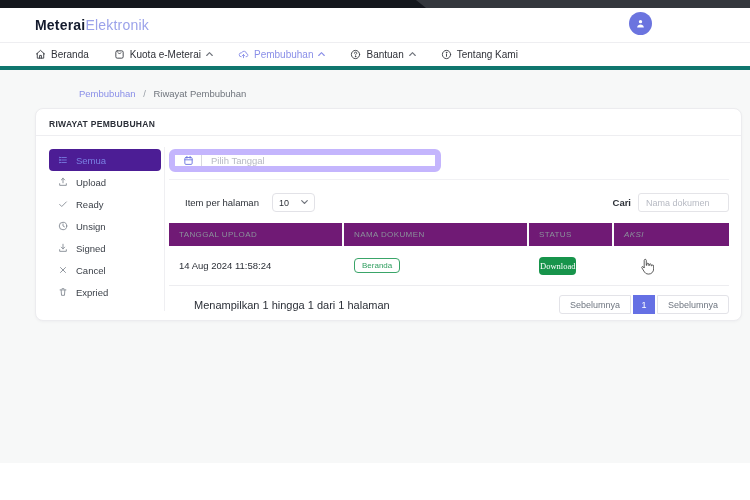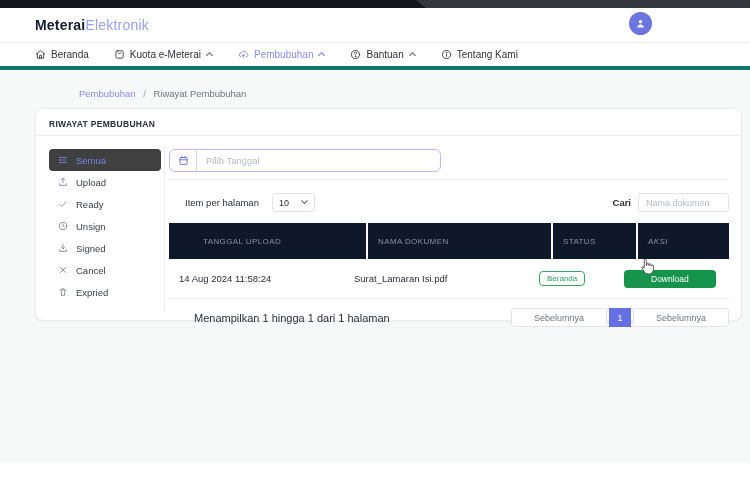--- a/index.html
+++ b/index.html
@@ -49,27 +49,27 @@
     border:1px solid #ececef; border-radius:8px; box-shadow:0 1px 3px rgba(20,20,40,.04); }
   .card-title { position:absolute; left:13px; top:10px; font-size:8.5px; font-weight:bold;
     letter-spacing:.3px; color:#2b2f38; }
   .card-hdiv { position:absolute; left:0; top:26px; width:100%; border-bottom:1px solid #eeeef1; }
 
   
   .side { position:absolute; left:13px; top:40px; width:112px; display:flex; flex-direction:column; }
   .side-item { height:22px; display:flex; align-items:center; gap:8px; padding:0 9px;
     font-size:9.5px; color:#3c4149; border-radius:4px; cursor:pointer; }
   .side-item .sicon { width:10px; height:10px; color:#7b828c; flex:0 0 auto; }
-  .side-item.active { background:#404040; color:#7a81e3; }
+  .side-item.active { background:#4c1d95; color:#7a81e3; }
   .side-item.active .sicon { color:#7a81e3; }
   .vdiv { position:absolute; left:128px; top:38px; height:164px; width:1px; background:#efeff2; }
 
   
   .main { position:absolute; left:133px; top:40px; width:560px; }
-  .date-input { width:272px; height:23px; border:1px solid #c4b5fd; border-radius:6px;
+  .date-input { width:272px; height:23px; border:6px solid #c4b5fd; border-radius:6px;
     display:flex; align-items:stretch; background:#fff; }
   .cal-cell { width:27px; border-right:1px solid #d8d8de; display:flex; align-items:center;
     justify-content:center; color:#6b74df; cursor:pointer; }
   .cal-cell svg { width:11px; height:11px; }
   .date-ph { flex:1; border:none; outline:none; background:transparent; padding:0 9px;
     font-size:9.5px; color:#55585f; font-family:"Liberation Sans",sans-serif; }
   .date-ph::placeholder { color:#b7bac3; }
   .subdiv { margin-top:7px; width:560px; border-bottom:1px solid #f1f1f4; }
 
   .controls { margin-top:13px; height:19px; display:flex; align-items:center; }
@@ -79,38 +79,38 @@
     padding:0 6px; font-size:9px; color:#2d3138; cursor:pointer; }
   .ipp-select .caret-dn { width:7px; height:5px; color:#6f737b; }
   .spacer { flex:1; }
   .cari-label { font-size:9.5px; color:#2d3138; font-weight:bold; margin-right:7px; }
   .cari-input { width:91px; height:19px; border:1px solid #e4e4e8; border-radius:3px;
     font-size:9px; color:#55585f; padding:0 7px; outline:none; font-family:"Liberation Sans",sans-serif; }
   .cari-input::placeholder { color:#b7bac3; }
 
   
   .table { margin-top:11px; width:560px; }
-  .thead { display:grid; grid-template-columns:175px 185px 85px 1fr; background:#0f172a; height:36px;padding-left:24px; }
+  .thead { display:grid; grid-template-columns:175px 185px 85px 1fr; background:#701a75; height:23px; }
   .th { font-size:8px; color:#8b919b; letter-spacing:.4px; text-transform:uppercase;
     display:flex; align-items:center; padding-left:10px; border-right:2px solid #fafbfb; }
   .th:last-child { border-right:none;font-style:italic; }
   .trow { display:grid; grid-template-columns:175px 185px 85px 1fr; background:#fff; height:40px;
     border-bottom:1px solid #ededf0; align-items:center; }
   .td { font-size:9.5px; color:#2b2f37; padding-left:10px; }
   .badge { display:inline-block; border:1px solid #3aa569; color:#2f9e5f; background:#fff;
     font-size:8px; padding:2px 7px; border-radius:4px; }
   .btn-download { display:inline-block; background:#17944b; color:#fff; border:none; cursor:pointer;
-    font-size:8.5px; padding:4px 27px; border-radius:4px; font-family:Liberation Sans, sans-serif; }
+    font-size:8.5px; padding:4px 1px; border-radius:4px; font-family:Liberation Serif, serif; }
 
   
   .cfooter { margin-top:9px; display:flex; align-items:center; }
   .summary { font-size:11px; color:#2b2f37;padding-left:25px; }
   .pager { display:flex; gap:2px; }
   .pg-btn { height:19px; border:1px solid #e3e3e8; background:#fff; color:#6f7680;
-    font-size:9px; padding:0 22px; display:flex; align-items:center; cursor:pointer; }
+    font-size:9px; padding:0 10px; display:flex; align-items:center; cursor:pointer; }
   .pg-prev { border-radius:3px 0 0 3px; }
   .pg-next { border-radius:0 3px 3px 0; }
   .pg-cur { width:22px; height:19px; background:#6570e4; color:#fff; font-size:9px;
     display:flex; align-items:center; justify-content:center; cursor:pointer; }
 
   
   .cursor { position:absolute; left:640px; top:258px; width:14px; height:17px; z-index:50; pointer-events:none; }
 </style>
 </head>
 <body>
@@ -311,21 +311,20 @@
 
     <div class="table">
       <div class="thead">
         <div class="th">TANGGAL UPLOAD</div>
         <div class="th">NAMA DOKUMEN</div>
         <div class="th">STATUS</div>
         <div class="th">AKSI</div>
       </div>
       <div class="trow">
         <div class="td">14 Aug 2024 11:58:24</div>
-        <div class="td">Surat_Lamaran Isi.pdf</div>
         <div class="td">
           <span class="badge">Beranda</span>
         </div>
         <div class="td">
           <button class="btn-download">Download</button>
         </div>
       </div>
     </div>
 
     <div class="cfooter">

